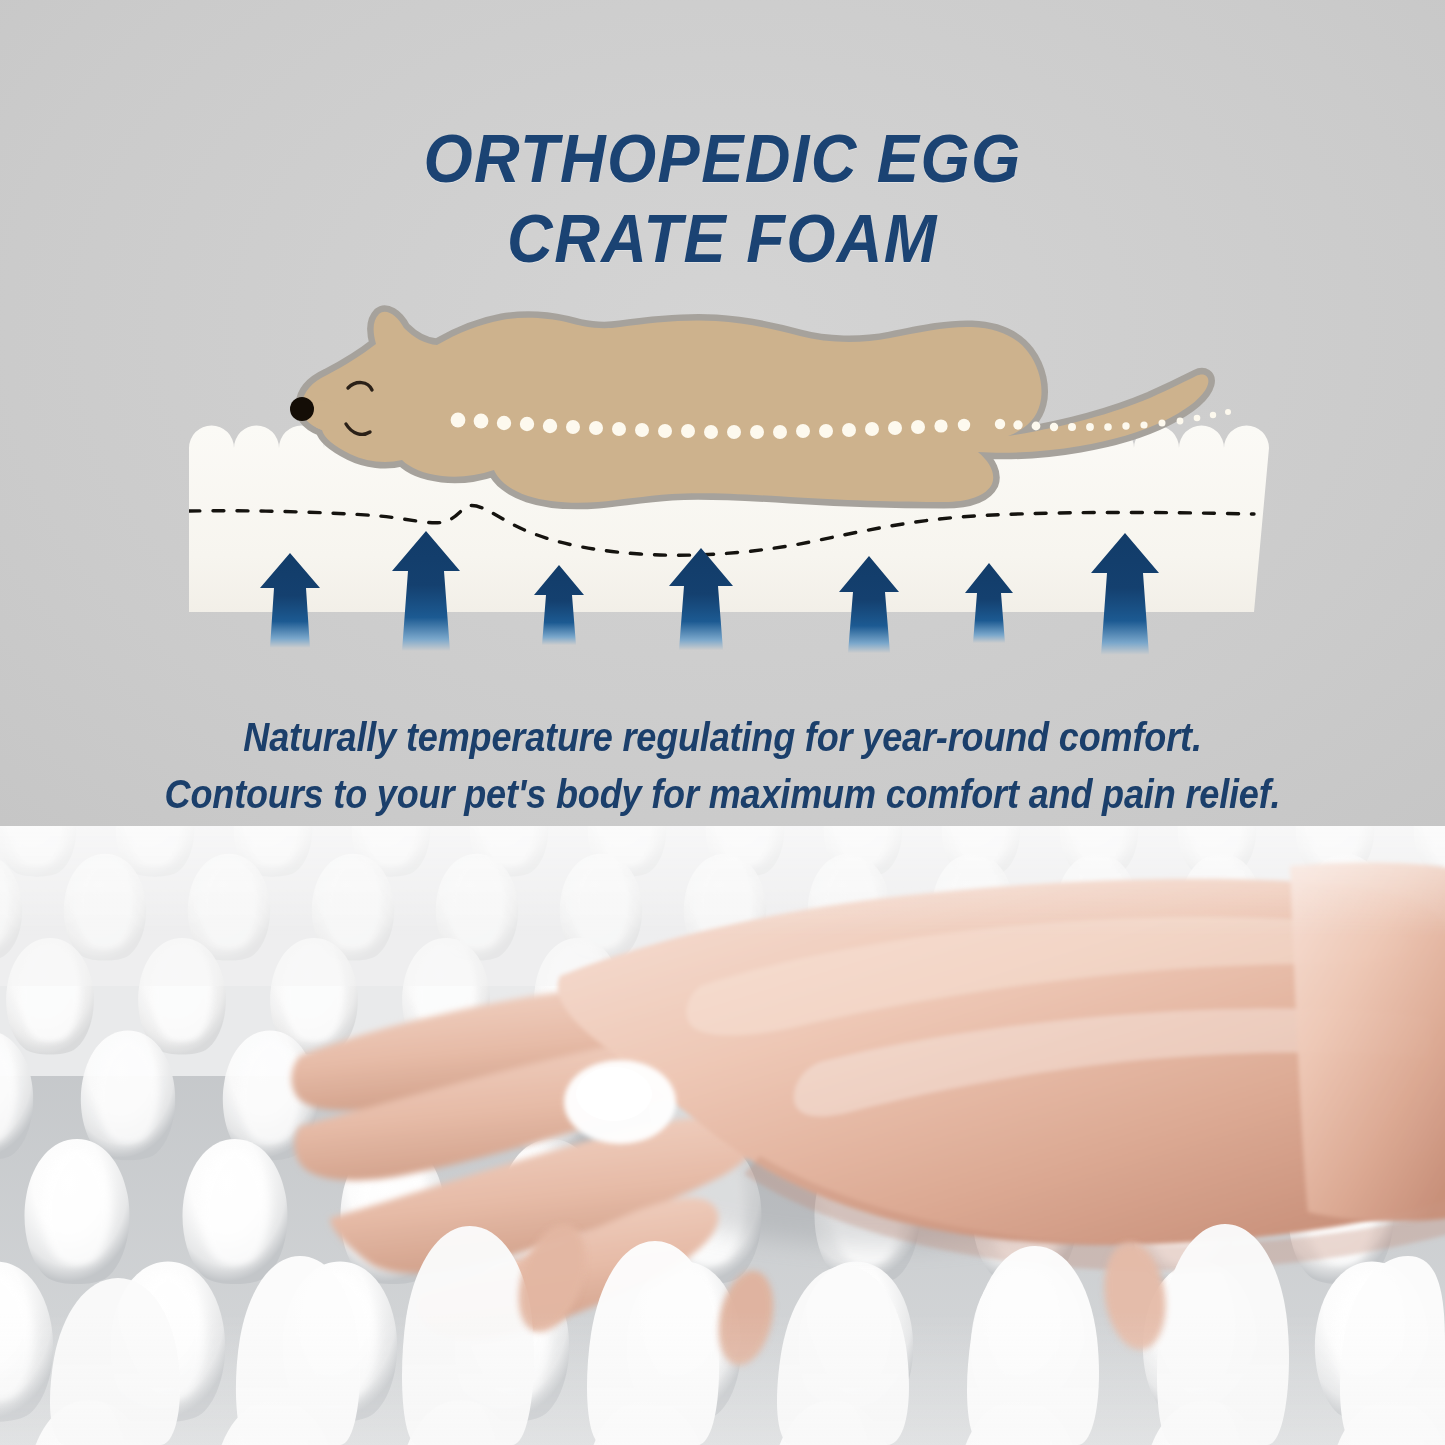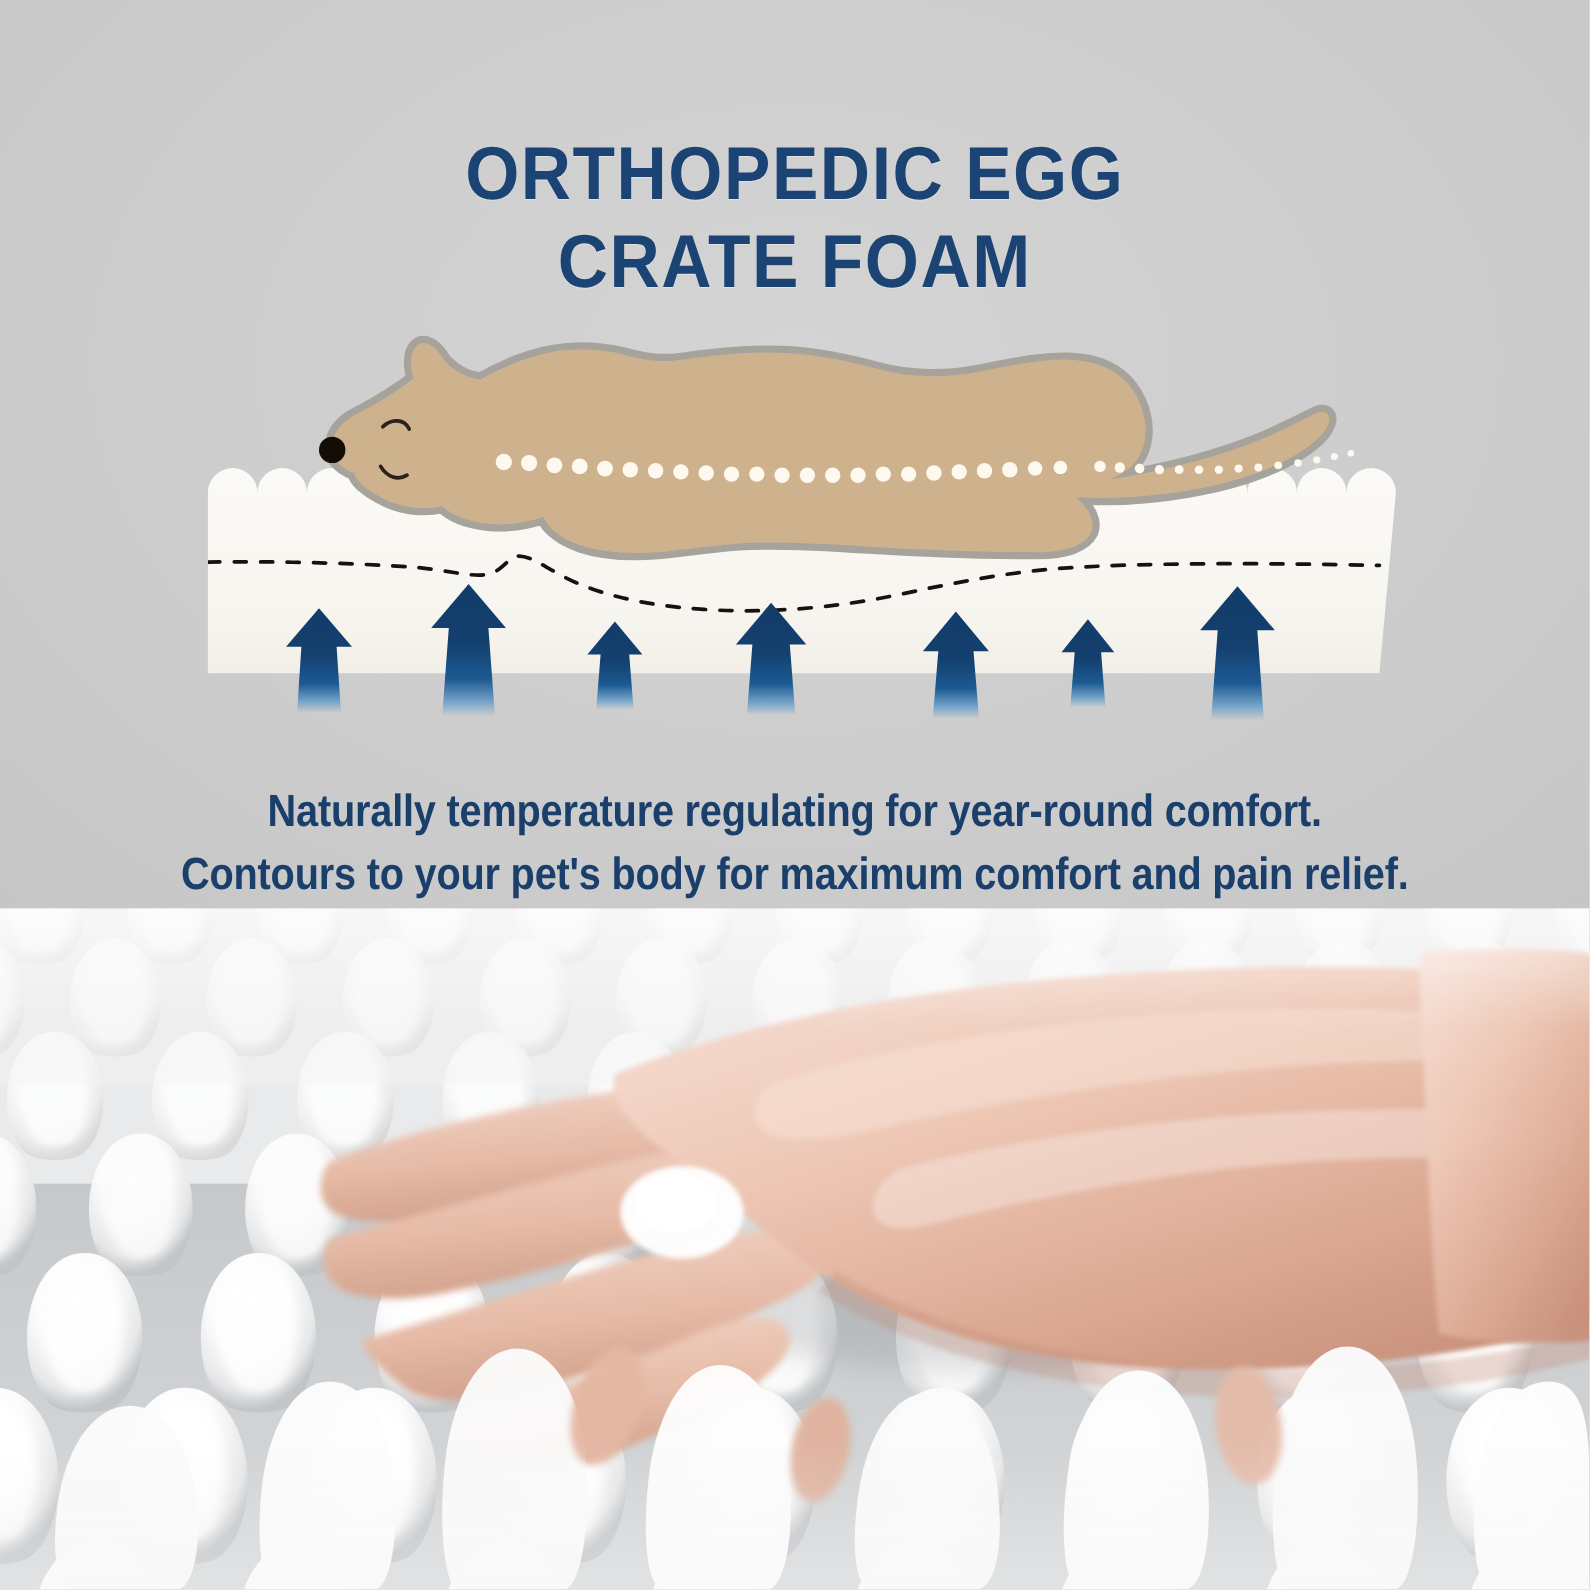--- a/index.html
+++ b/index.html
@@ -3,21 +3,22 @@
 <meta charset="utf-8">
 <title>Orthopedic Egg Crate Foam</title>
 <style>
   html,body{margin:0;padding:0;background:#fff;}
   body{font-family:"Liberation Sans",sans-serif;}
 
   #page{
     position:relative;
     width:1445px;height:1445px;
     overflow:hidden;
-    background:#d946ef;
+    background:#1d4ed8;
+    font-style:italic;
   }
 
   
   #info-panel{
     position:absolute;left:0;top:0;width:1445px;height:826px;
     background:#cdcdcd;
     overflow:hidden;
   }
   
   #info-panel::before{

